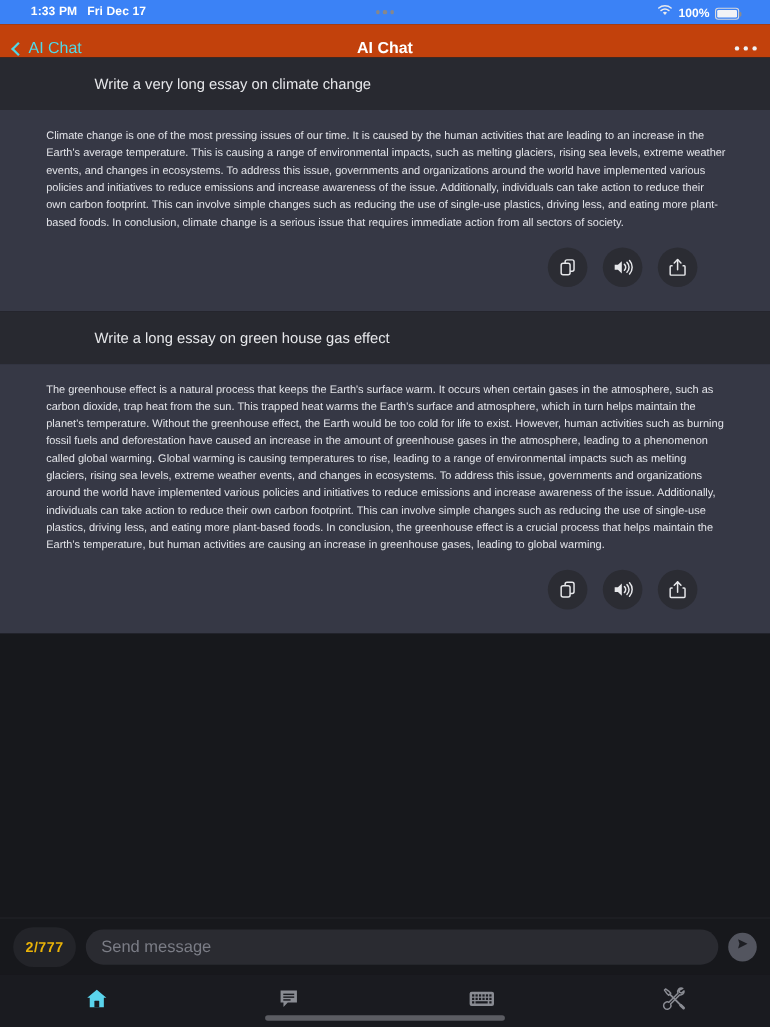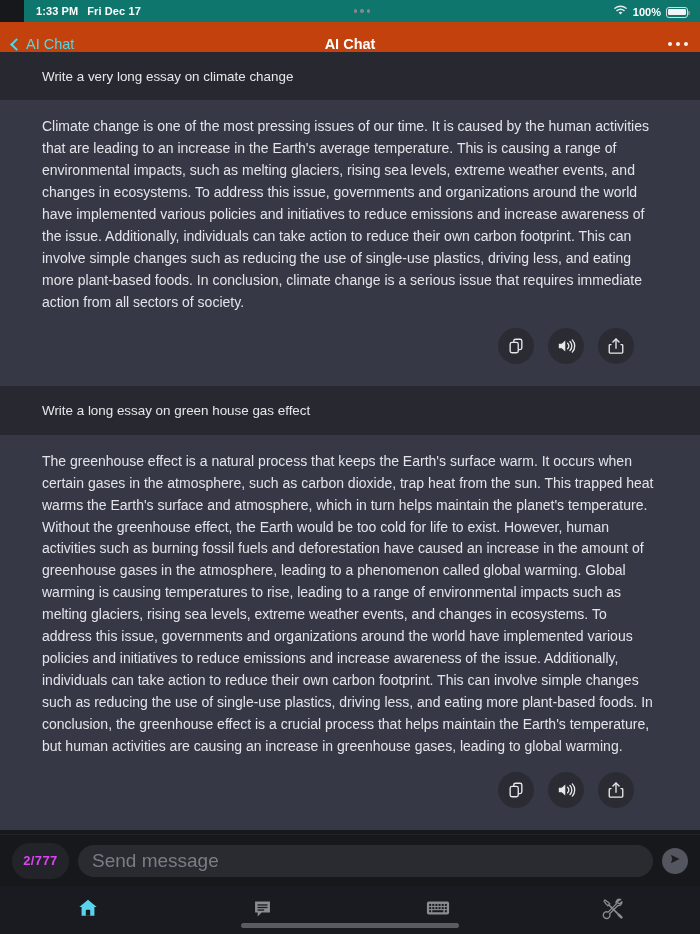--- a/index.html
+++ b/index.html
@@ -18,29 +18,28 @@
     height: 934px;
     background: #17181c;
     display: flex;
     flex-direction: column;
   }
 
   
   .statusbar {
     height: 22px;
     flex: 0 0 22px;
-    background: #0f766e;
+    background: #3b82f6;
     display: flex;
     align-items: center;
-    padding: 0 12px;
+    padding: 0 28px;
     color: #ffffff;
     font-size: 11px;
     font-weight: bold;
     position: relative;
-    margin-left: 24px;
   }
   .sb-left { display: flex; align-items: center; gap: 9px; }
   .sb-time { letter-spacing: 0.1px; }
   .sb-date { letter-spacing: 0.1px; }
   .sb-center {
     position: absolute;
     left: 0; right: 0;
     display: flex;
     justify-content: center;
     align-items: center;
@@ -123,29 +122,30 @@
   }
 
   .msg-user {
     background: #282930;
     padding: 15px 40px 14px 42px;
   }
   .msg-user .txt {
     color: #e6e7ea;
     font-size: 13.4px;
     line-height: 1.45;
+    margin-left: 44px;
   }
 
   .msg-ai {
     background: #363845;
     padding: 16px 40px 10px 42px;
   }
   .msg-ai .txt {
     color: #e3e4e9;
-    font-size: 14px;
+    font-size: 10px;
     line-height: 1.57;
     text-align: left;
   }
 
   .actions {
     display: flex;
     justify-content: flex-end;
     gap: 14px;
     padding: 14px 26px 12px 0;
   }
@@ -169,41 +169,41 @@
     gap: 9px;
     padding: 0 12px;
     border-top: 1px solid #232429;
   }
   .counter {
     flex: 0 0 auto;
     min-width: 57px;
     height: 36px;
     border-radius: 18px;
     background: #232429;
-    color: #d946ef;
+    color: #eab308;
     font-size: 13px;
     font-weight: bold;
     letter-spacing: 0.4px;
     display: flex; align-items: center; justify-content: center;
     cursor: pointer;
   }
   .input-wrap {
     flex: 1 1 auto;
     height: 32px;
     border-radius: 16px;
     background: #2a2b31;
     display: flex; align-items: center;
     padding: 0 14px;
   }
   .input-wrap input {
     width: 100%;
     background: transparent;
     border: none; outline: none;
     color: #7dd3fc;
-    font-size: 19px;
+    font-size: 15px;
     font-family: "Liberation Sans", sans-serif;
   }
   .input-wrap input::placeholder { color: #7b7d86; }
   .send-btn {
     flex: 0 0 auto;
     width: 26px; height: 26px;
     border-radius: 50%;
     background: #53555f;
     display: flex; align-items: center; justify-content: center;
     cursor: pointer;

